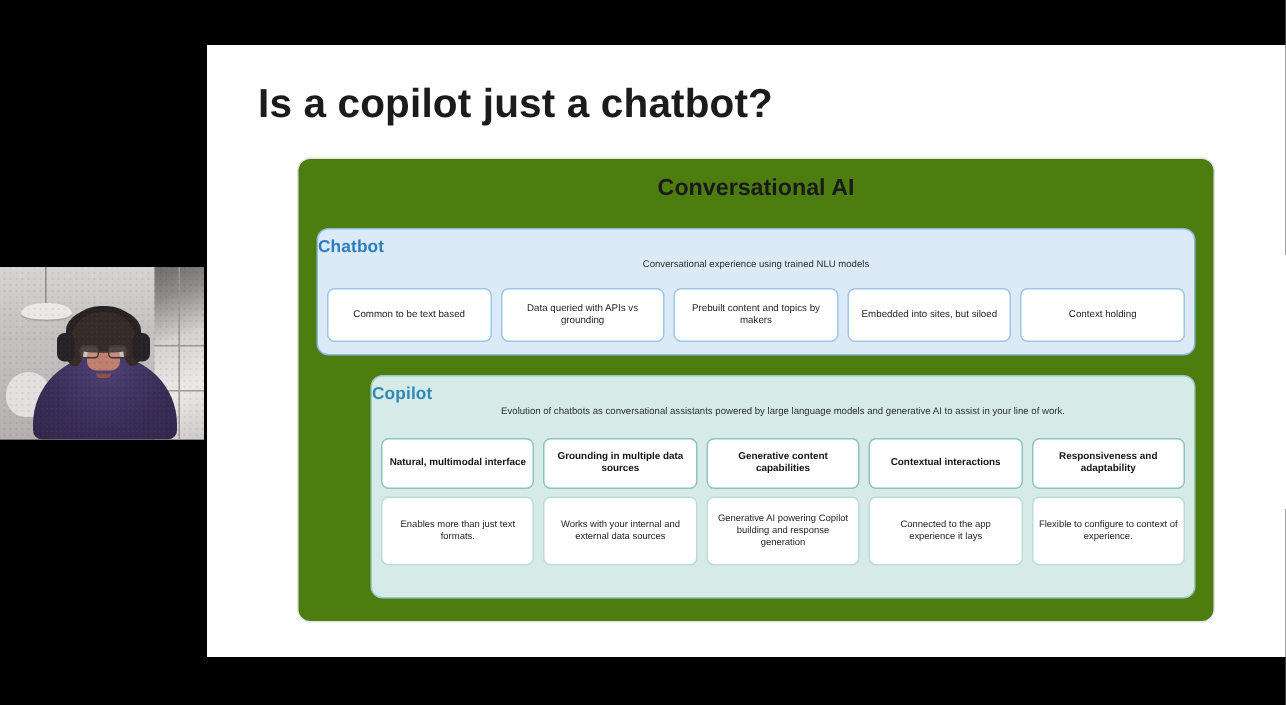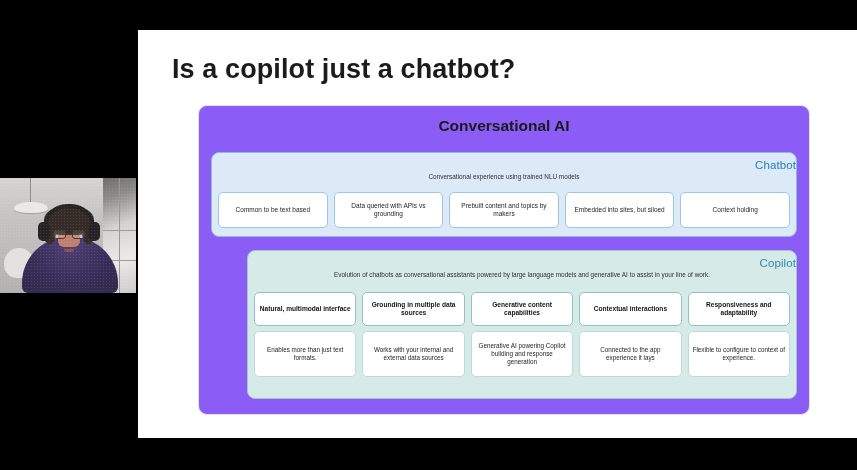--- a/index.html
+++ b/index.html
@@ -26,41 +26,41 @@
     font-size:27px;font-weight:600;color:#1b1b1b;
     letter-spacing:.1px;
     white-space:nowrap;
   }
 
   
   #outer-card{
     position:absolute;
     left:60px;top:75px;
     width:612px;height:310px;
-    background:#8b5cf6;
+    background:#4d7c0f;
     border:1px solid #e3e3e3;
     border-radius:9px;
     box-sizing:border-box;
   }
   #outer-title{
     position:absolute;left:0;right:0;top:11px;
     text-align:center;
     font-size:15.5px;font-weight:600;color:#1a1a1a;
   }
 
   
   .band{
     position:absolute;
     left:12px;right:12px;
     border-radius:8px;
     box-sizing:border-box;
   }
   .band-title{
-    text-align:right;
-    font-size:11.5px;font-weight:400;
+    text-align:left;
+    font-size:11.5px;font-weight:700;
     color:#2a7fc0;
     margin-top:6px;
     letter-spacing:.1px;
   }
   .band-sub{
     text-align:center;
     font-size:6.4px;
     color:#2f2f2f;
     margin-top:2px;
     padding:0 8px;

